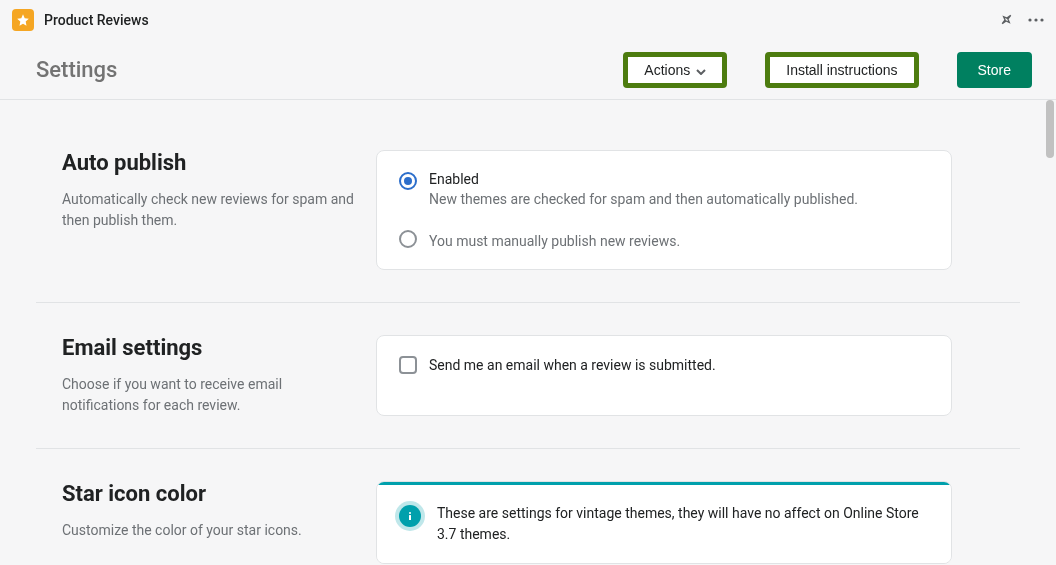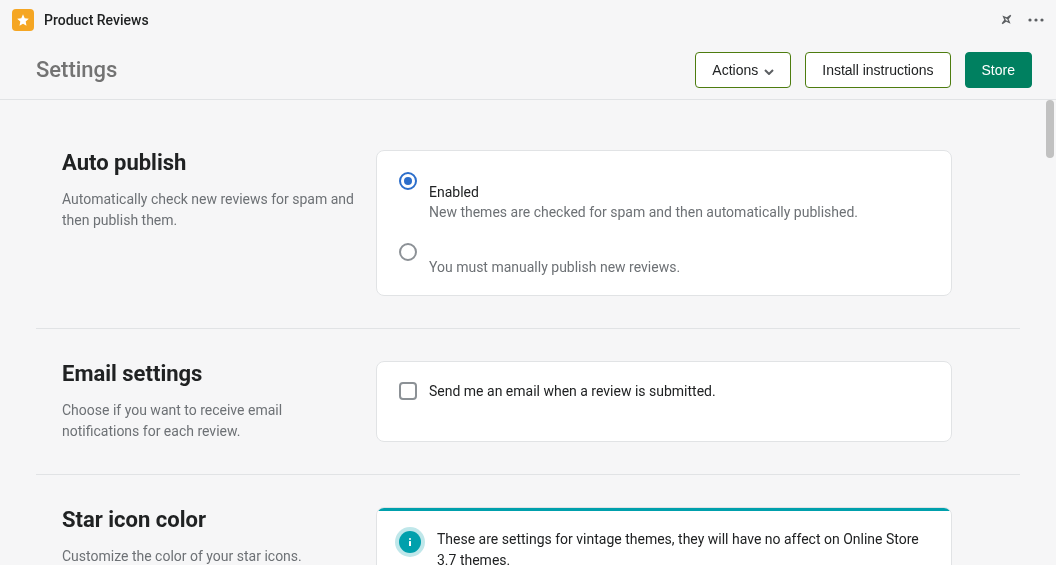--- a/index.html
+++ b/index.html
@@ -64,32 +64,33 @@
     .page-title {
       font-size: 22px;
       font-weight: 500;
       color: #737373;
     }
     .header-actions {
       display: flex;
       gap: 14px;
     }
     .btn {
-      border: 1px solid #4d7c0f;
+      border: 5px solid #4d7c0f;
       background: #ffffff;
       border-radius: 4px;
       height: 36px;
       padding: 0 16px;
       font-size: 14px;
       font-weight: 500;
       color: #202223;
       cursor: pointer;
       display: inline-flex;
       align-items: center;
       gap: 6px;
+      margin-left: 24px;
     }
     .btn-primary {
       background: #008060;
       border-color: #008060;
       color: #ffffff;
     }
     .chevron-down {
       display: inline-block;
     }
     .content {
@@ -150,21 +151,21 @@
     .radio.checked {
       border-color: #2c6ecb;
     }
     .radio.checked::after {
       content: '';
       width: 8px;
       height: 8px;
       background: #2c6ecb;
       border-radius: 50%;
     }
-    .radio-body { flex: 1; margin-top: 13px; }
+    .radio-body { flex: 1; }
     .radio-label {
       font-size: 14px;
       color: #202223;
       font-weight: 400;
     }
     .radio-help {
       font-size: 14px;
       color: #6d7175;
       margin-top: 4px;
     }

